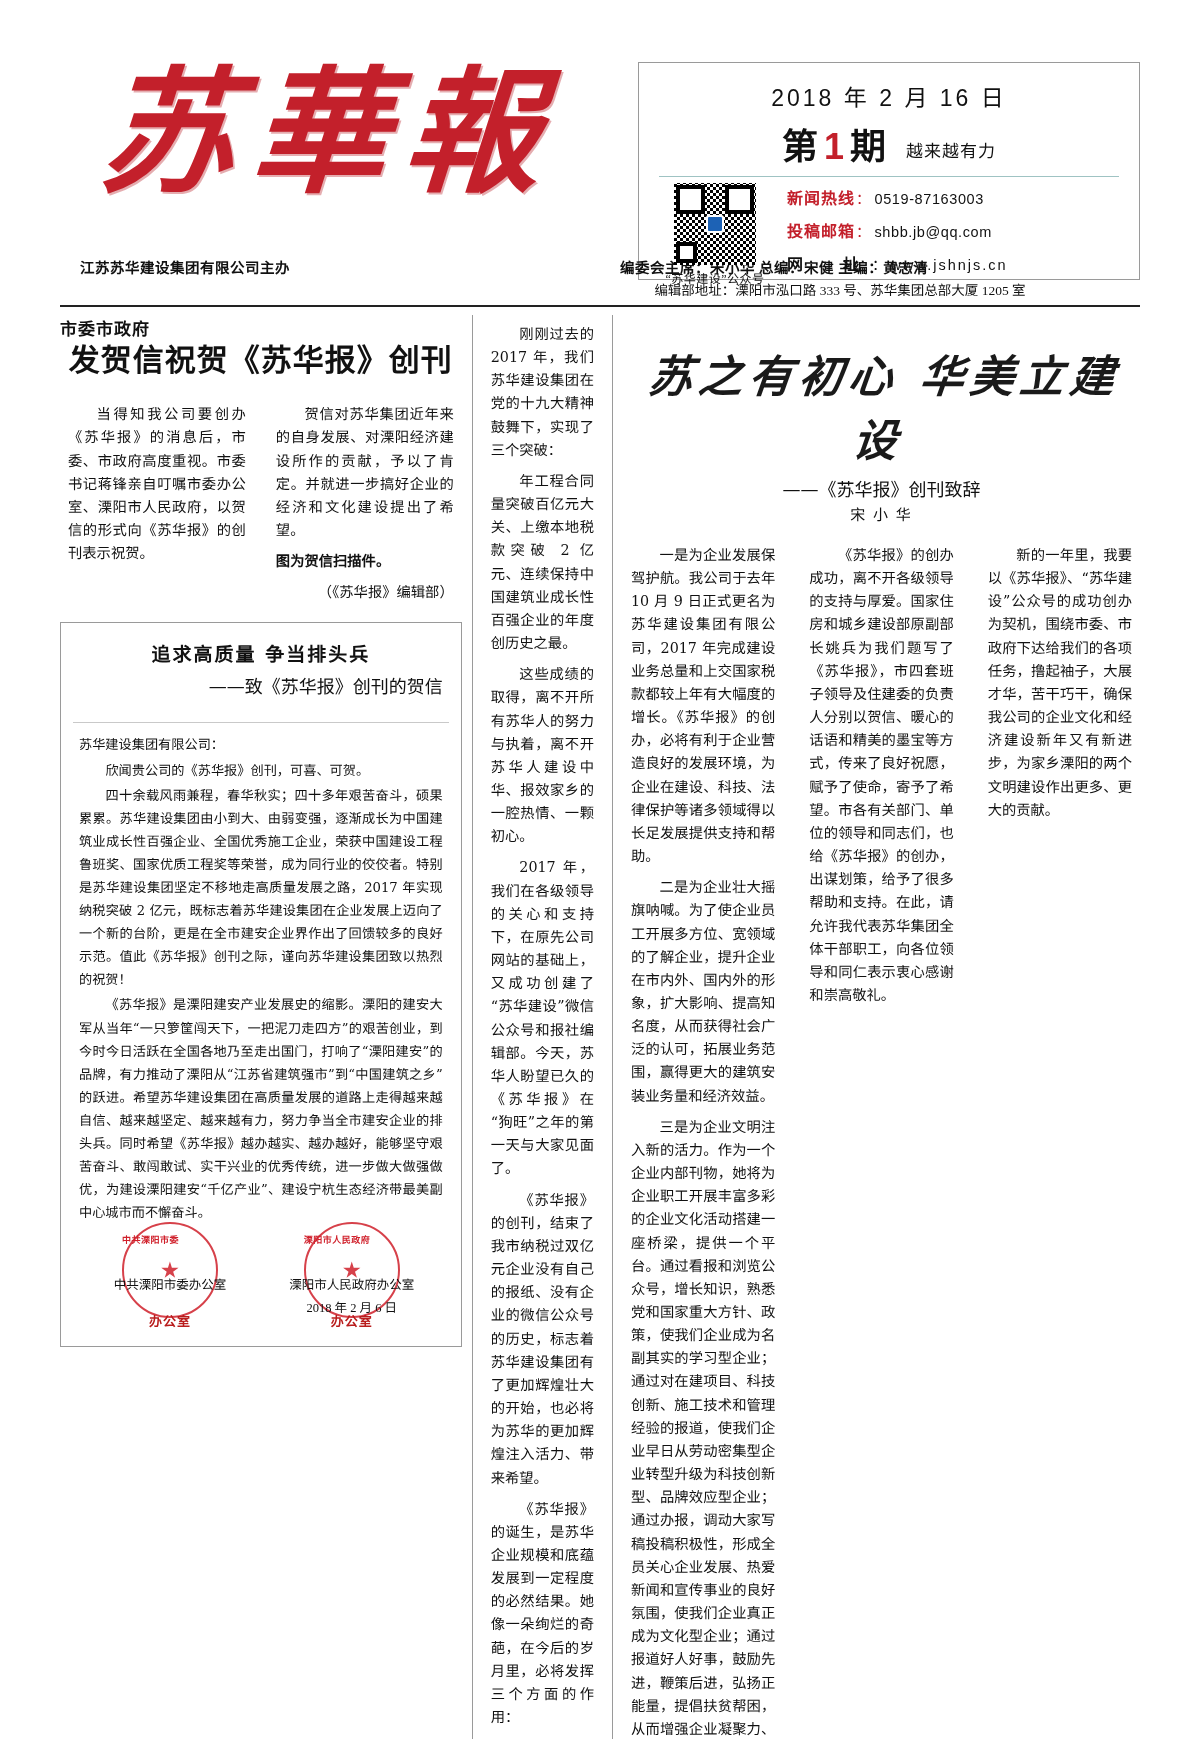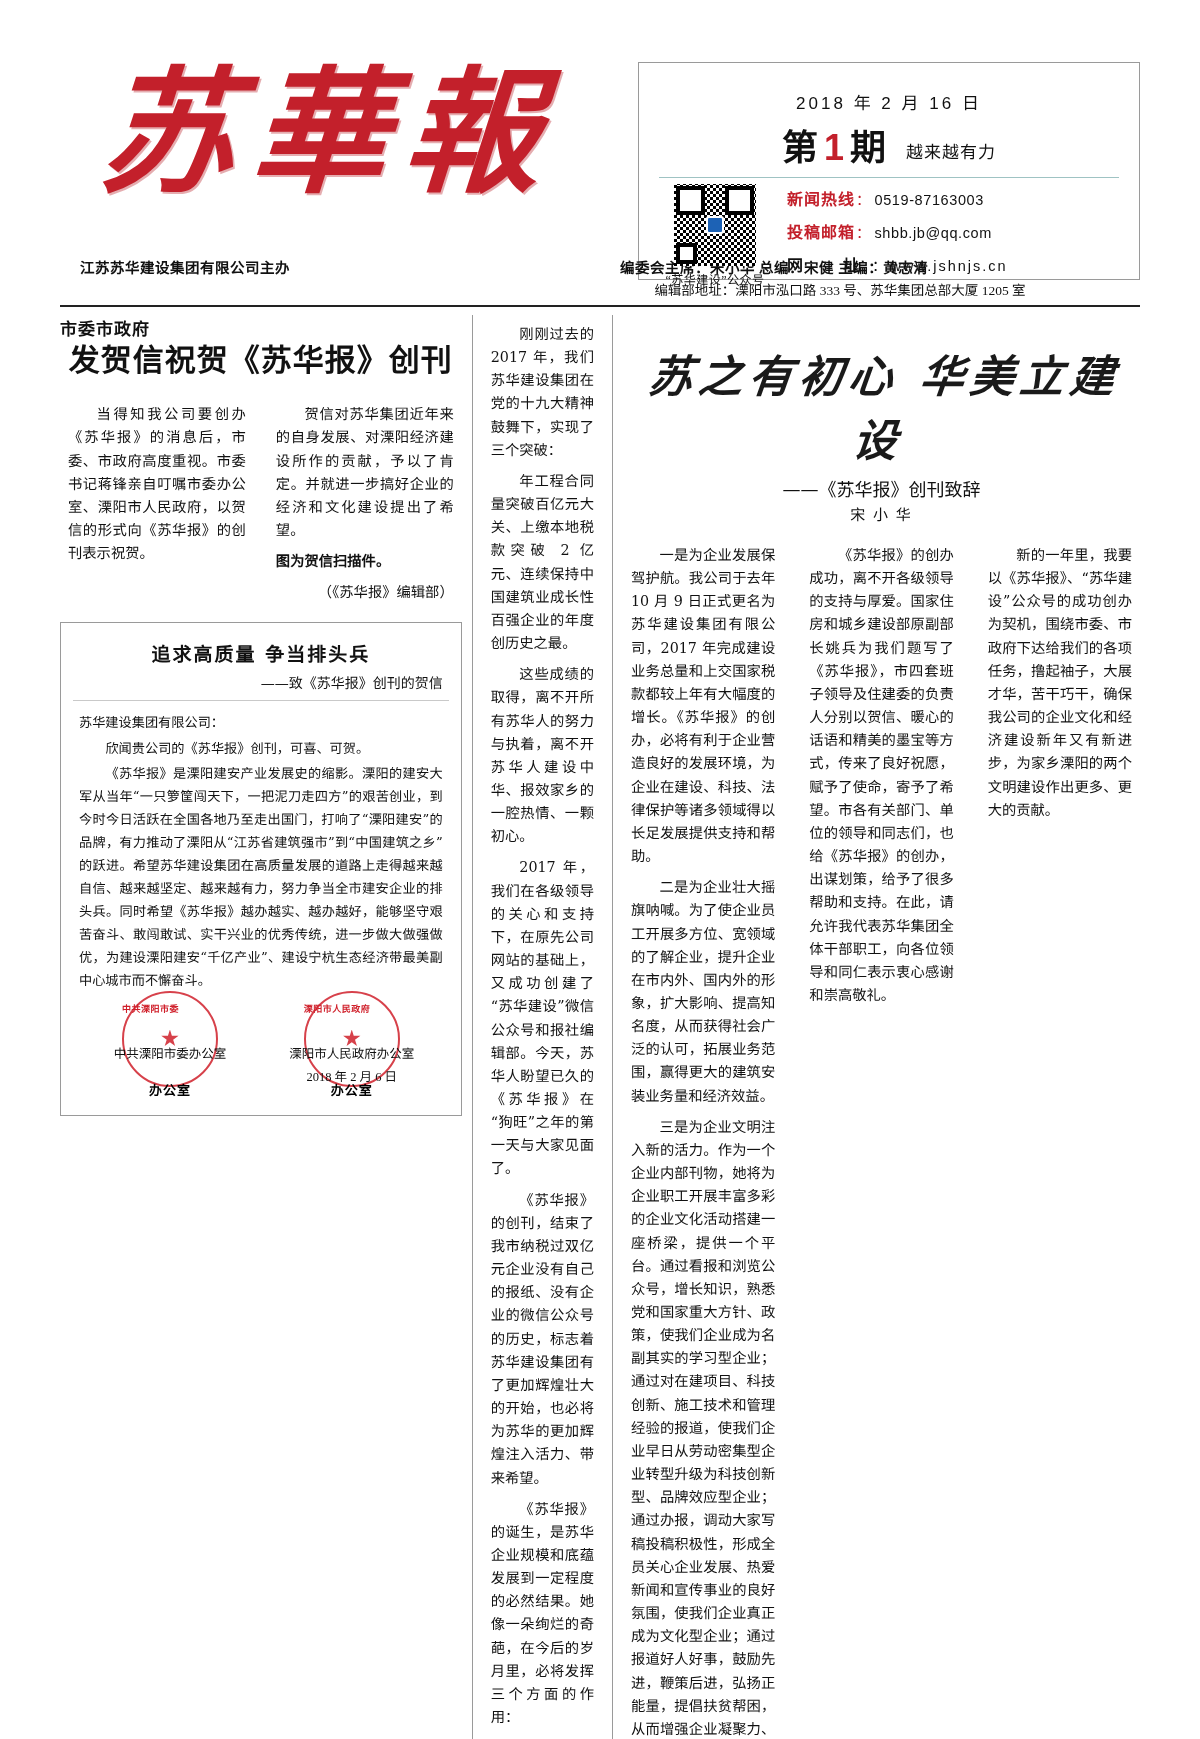--- a/index.html
+++ b/index.html
@@ -48,24 +48,24 @@
     border: 1.5px solid #9a9a9a;
     margin-left: 18px;
     margin-top: 12px;
     height: 218px;
     padding: 10px 16px 8px 16px;
     display: flex;
     flex-direction: column;
   }
   .hb-date {
     text-align: center;
-    font-size: 17px;
+    font-size: 23px;
     letter-spacing: 3px;
     font-family: "Liberation Sans", sans-serif;
-    margin-top: 16px;
+    margin-top: 6px;
   }
   .hb-issue-row {
     display: flex;
     align-items: baseline;
     justify-content: center;
     margin-top: 4px;
     gap: 14px;
   }
   .hb-issue {
     font-size: 36px;
@@ -182,21 +182,21 @@
     border: 1px solid #9a9a9a;
     margin-top: 10px;
     padding: 16px 18px 10px 18px;
     position: relative;
   }
   .lb-title {
     text-align: center; font-size: 19px; font-weight: 700;
     font-family: "DejaVu Serif", serif; letter-spacing: 2px; margin-bottom: 6px;
   }
   .lb-sub {
-    text-align: right; font-size: 14px; margin-bottom: 8px;
+    text-align: right; font-size: 18px; margin-bottom: 24px;
     font-family: "DejaVu Serif", serif;
   }
   .lb-line { border-top: 1px solid #c9c9c9; margin: 0 -6px 10px -6px; }
   .lb-box-body p {
     font-size: 13.2px; line-height: 1.75; text-indent: 2em;
     text-align: justify; margin: 0 0 2px 0;
     font-family: "DejaVu Serif", serif;
   }
   .lb-box-body p.noind { text-indent: 0; }
   .stamps { display: flex; justify-content: space-around; margin-top: 16px; height: 96px; position: relative; }
@@ -212,21 +212,21 @@
     background: #d0202b;
     clip-path: polygon(50% 0,61% 35%,98% 35%,68% 57%,79% 91%,50% 70%,21% 91%,32% 57%,2% 35%,39% 35%);
   }
   .seal-txt {
     position: absolute; left: 50%; top: -4px; margin-left: -48px;
     width: 96px; text-align: left; font-size: 9px; color: #d0202b;
     letter-spacing: .5px; font-weight: 700; line-height: 1.1;
   }
   .seal-txt2 {
     position: absolute; left: 50%; bottom: 6px; margin-left: -48px;
-    width: 96px; text-align: center; font-size: 13px; color: #000000;
+    width: 96px; text-align: center; font-size: 13px; color: #b91c1c;
     font-weight: 700; letter-spacing: 1px;
   }
   .stamp-label {
     position: relative; z-index: 2; font-size: 12.5px; padding-top: 34px;
     font-family: "DejaVu Serif", serif;
   }
   .stamp-date { position: relative; z-index: 2; font-size: 12.5px; padding-top: 4px; }
 
   
   .mid-col { width: 120px; }
@@ -334,20 +334,21 @@
         </div>
       </div>
 
       <div class="letter-box">
         <div class="lb-title">追求高质量  争当排头兵</div>
         <div class="lb-sub">——致《苏华报》创刊的贺信</div>
         <div class="lb-line"></div>
         <div class="lb-box-body">
           <p class="noind">苏华建设集团有限公司：</p>
           <p>欣闻贵公司的《苏华报》创刊，可喜、可贺。</p>
+          <p>四十余载风雨兼程，春华秋实；四十多年艰苦奋斗，硕果累累。苏华建设集团由小到大、由弱变强，逐渐成长为中国建筑业成长性百强企业、全国优秀施工企业，荣获中国建设工程鲁班奖、国家优质工程奖等荣誉，成为同行业的佼佼者。特别是苏华建设集团坚定不移地走高质量发展之路，2017 年实现纳税突破 2 亿元，既标志着苏华建设集团在企业发展上迈向了一个新的台阶，更是在全市建安企业界作出了回馈较多的良好示范。值此《苏华报》创刊之际，谨向苏华建设集团致以热烈的祝贺！</p>
           <p>《苏华报》是溧阳建安产业发展史的缩影。溧阳的建安大军从当年“一只箩筐闯天下，一把泥刀走四方”的艰苦创业，到今时今日活跃在全国各地乃至走出国门，打响了“溧阳建安”的品牌，有力推动了溧阳从“江苏省建筑强市”到“中国建筑之乡”的跃进。希望苏华建设集团在高质量发展的道路上走得越来越自信、越来越坚定、越来越有力，努力争当全市建安企业的排头兵。同时希望《苏华报》越办越实、越办越好，能够坚守艰苦奋斗、敢闯敢试、实干兴业的优秀传统，进一步做大做强做优，为建设溧阳建安“千亿产业”、建设宁杭生态经济带最美副中心城市而不懈奋斗。</p>
         </div>
         <div class="stamps">
           <div class="stamp">
             <div class="seal"></div>
             <div class="seal-txt">中共溧阳市委</div>
             <div class="seal-txt2">办公室</div>
             <div class="stamp-label">中共溧阳市委办公室</div>
           </div>
           <div class="stamp">

